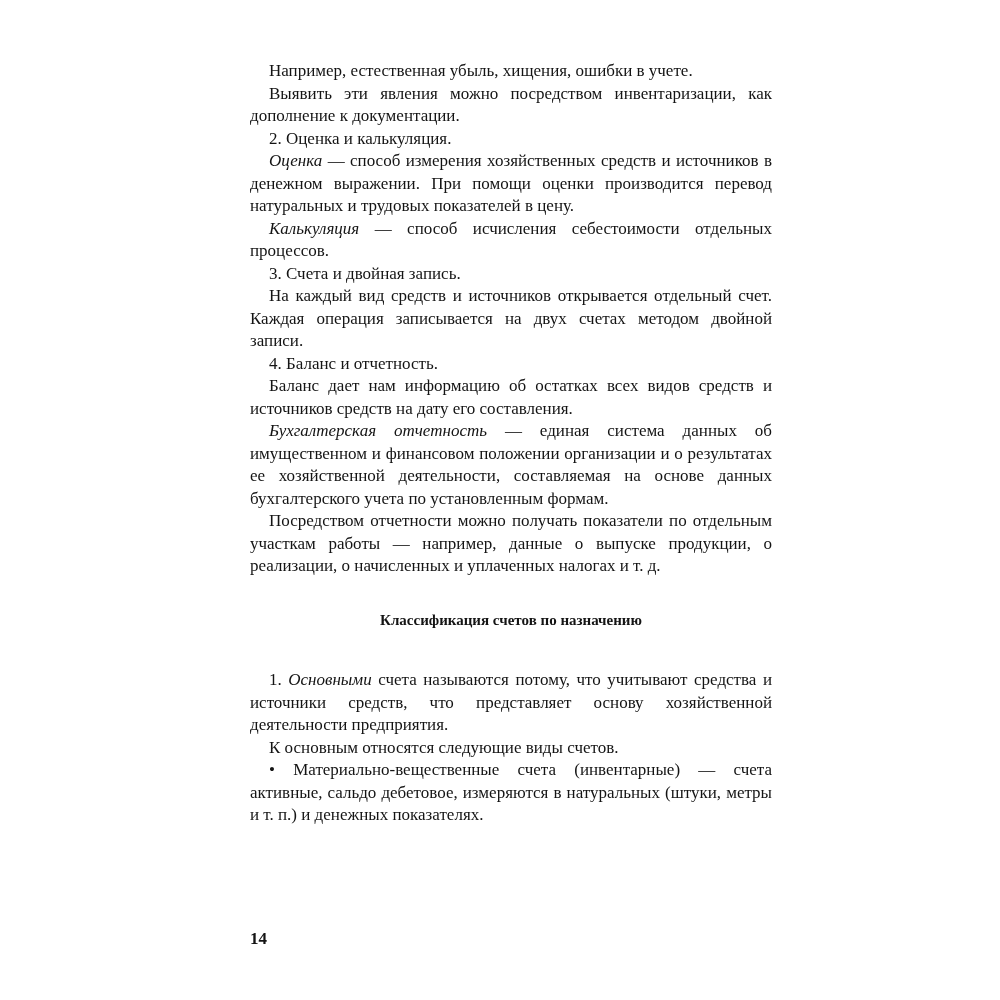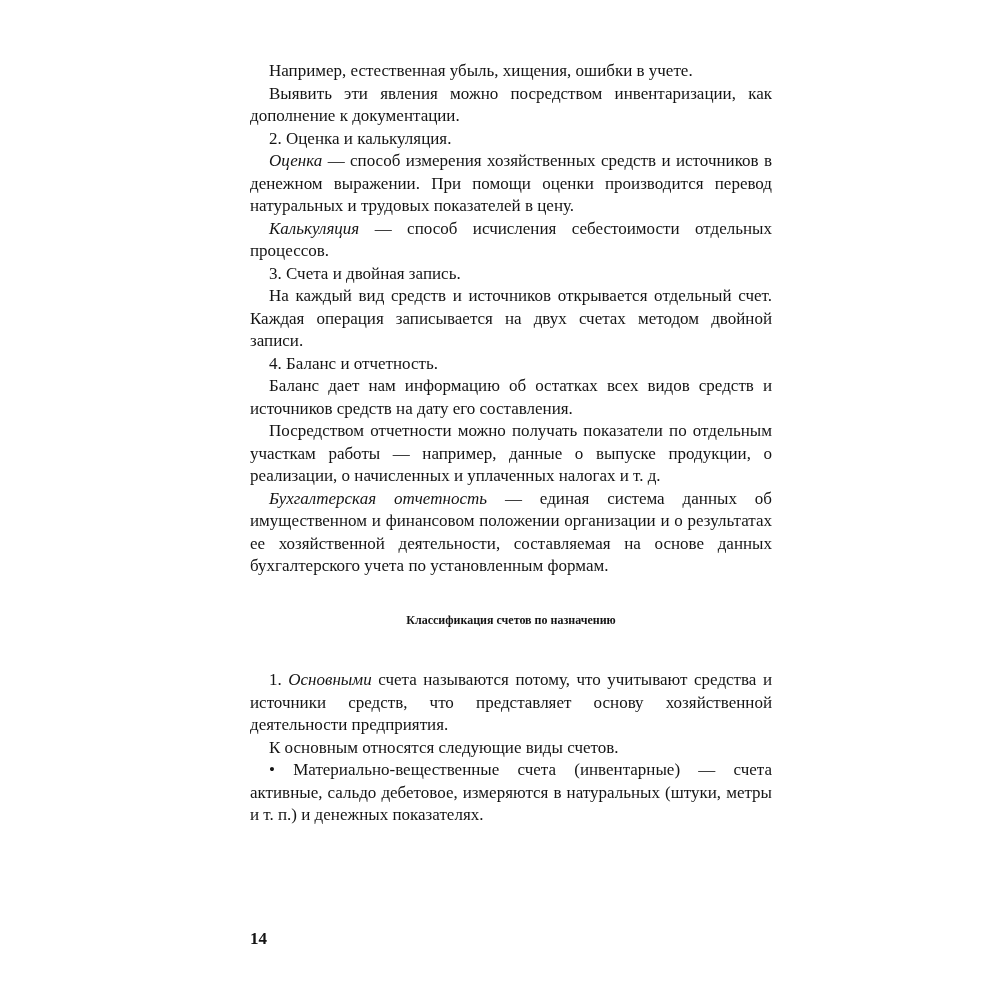--- a/index.html
+++ b/index.html
@@ -30,21 +30,21 @@
     text-indent: 19px;
   }
   .para i {
     font-style: italic;
   }
   .heading {
     margin: 31px 0 29px 0;
     text-indent: 0;
     text-align: center;
     font-weight: bold;
-    font-size: 12px;
+    font-size: 15px;
     font-family: Liberation Serif, serif;
   }
   .list {
     margin: 0;
   }
   .list .para {
     text-align: left;
   }
   .after-gap {
     margin-top: 38px;
@@ -69,23 +69,23 @@
 
     <p class="para"><i>Оценка</i><span> — способ измерения хозяйственных средств и источников в денежном выражении. При помощи оценки производится перевод натуральных и трудовых показателей в цену.</span></p>
 
     <p class="para"><i>Калькуляция</i><span> — способ исчисления себестоимости отдельных процессов.</span></p>
 
     <p class="para">3. Счета и двойная запись.</p>
     <p class="para">На каждый вид средств и источников открывается отдельный счет. Каждая операция записывается на двух счетах методом двойной записи.</p>
     <p class="para">4. Баланс и отчетность.</p>
     <p class="para">Баланс дает нам информацию об остатках всех видов средств и источников средств на дату его составления.</p>
 
+    <p class="para"><i>Бухгалтерская отчетность</i><span> — единая система данных об имущественном и финансовом положении организации и о результатах ее хозяйственной деятельности, составляемая на основе данных бухгалтерского учета по установленным формам.</span></p>
+
     <p class="para">Посредством отчетности можно получать показатели по отдельным участкам работы — например, данные о выпуске продукции, о реализации, о начисленных и уплаченных налогах и т. д.</p>
-
-    <p class="para"><i>Бухгалтерская отчетность</i><span> — единая система данных об имущественном и финансовом положении организации и о результатах ее хозяйственной деятельности, составляемая на основе данных бухгалтерского учета по установленным формам.</span></p>
 
     <p class="para heading">Классификация счетов по назначению</p>
 
 
     <p class="para after-gap"><span>1. </span><i>Основными</i><span> счета называются потому, что учитывают средства и источники средств, что представляет основу хозяйственной деятельности предприятия.</span></p>
 
     <p class="para">К основным относятся следующие виды счетов.</p>
     <p class="para">• Материально-вещественные счета (инвентарные) — счета активные, сальдо дебетовое, измеряются в натуральных (штуки, метры и т. п.) и денежных показателях.</p>
 
   </div>

